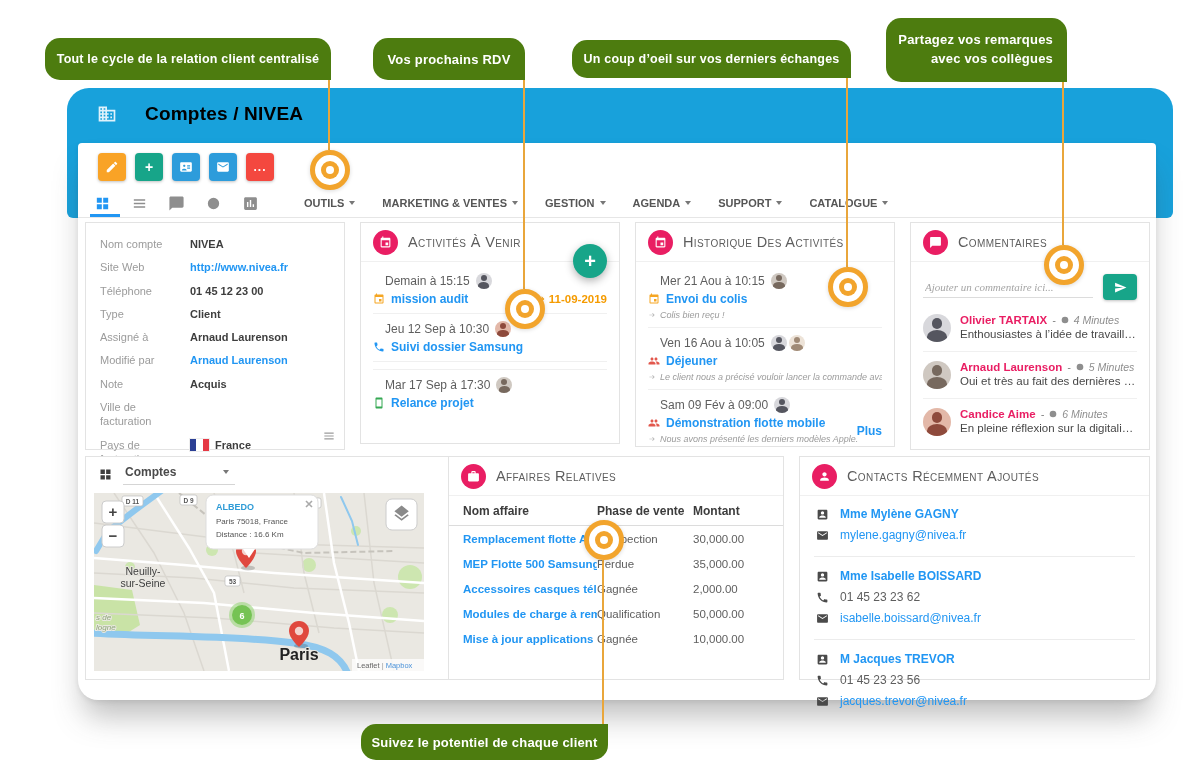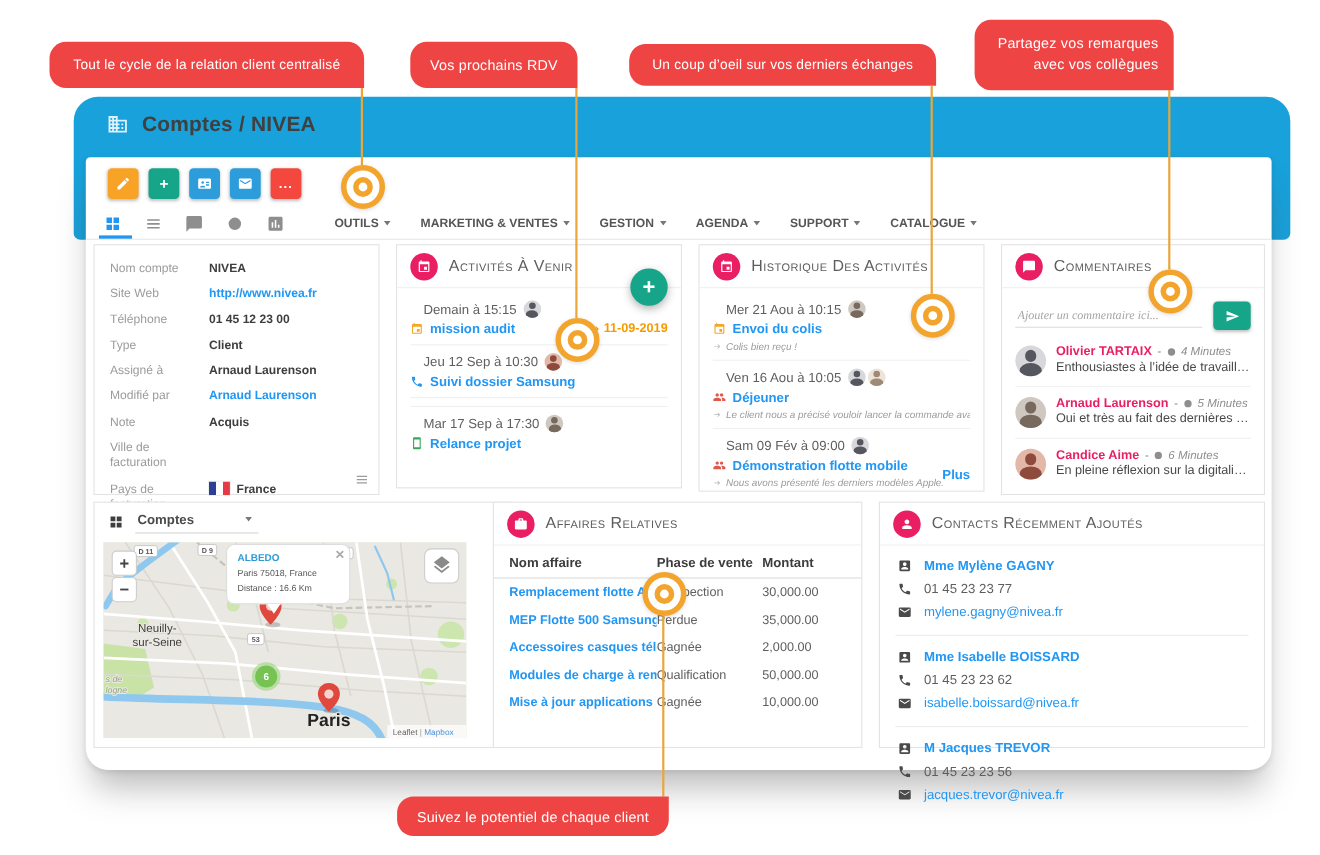--- a/index.html
+++ b/index.html
@@ -1,21 +1,21 @@
 <!DOCTYPE html>
 <html><head>
 <meta charset="utf-8">
 <style>
   html,body{margin:0;padding:0}
   body{width:1200px;height:777px;position:relative;font-family:"Liberation Sans",sans-serif;background:#ffffff;overflow:hidden}
   svg{display:block}
   a{text-decoration:none}
 
   
-  .callout{position:absolute;background:#ef4444;color:#fff;font-weight:400;font-size:13px;
+  .callout{position:absolute;background:#4d7c0f;color:#fff;font-weight:700;font-size:13px;
     display:flex;align-items:center;justify-content:center;border-radius:15px;z-index:60;letter-spacing:.2px}
   .co-cycle{left:45px;top:38px;width:286px;height:42px;border-bottom-right-radius:0;font-size:12.5px}
   .co-rdv{left:373px;top:38px;width:152px;height:42px;border-bottom-right-radius:0}
   .co-ech{left:572px;top:40px;width:279px;height:38px;border-bottom-right-radius:0;font-size:12.5px}
   .co-rem{left:886px;top:18px;width:181px;height:64px;border-bottom-right-radius:0;
     flex-direction:column;align-items:flex-end;justify-content:center;padding-right:14px;box-sizing:border-box;line-height:1.45}
   .co-pot{left:361px;top:724px;width:247px;height:36px;border-top-right-radius:0}
 
   .connector{position:absolute;width:2px;background:#E9A63B;z-index:55}
   .ln1{left:328px;top:80px;height:70px}
@@ -25,21 +25,21 @@
   .ln5{left:602px;top:560px;height:164px}
 
   .ring{position:absolute;width:30px;height:30px;border:5px solid #F2A42C;border-radius:50%;background:#fff;
     z-index:56;display:flex;align-items:center;justify-content:center;box-shadow:0 1px 4px rgba(0,0,0,.15)}
   .ring i{display:block;width:18px;height:18px;background:#F2A42C;border-radius:50%;position:relative}
   .ring i::after{content:"";position:absolute;left:5px;top:5px;width:8px;height:8px;background:#fff;border-radius:50%}
   .rg1{left:310px;top:150px}.rg2{left:505px;top:289px}.rg3{left:828px;top:267px}.rg4{left:1044px;top:245px}.rg5{left:584px;top:520px}
 
   
   .bluebar{position:absolute;left:67px;top:88px;width:1106px;height:130px;background:#18A1DB;border-radius:22px 22px 6px 6px;z-index:1}
-  .titlebar{display:flex;align-items:flex-start;gap:12px;padding:15px 0 0 30px;color:#404040}
+  .titlebar{display:flex;align-items:center;gap:28px;padding:15px 0 0 30px;color:#000000}
   .titlebar svg{width:20px;height:20px;fill:#DFF2FB}
   .title-text{font-size:19px;font-weight:700;letter-spacing:.2px}
 
   .card{position:absolute;left:78px;top:143px;width:1078px;height:557px;background:#fff;z-index:2;
     border-radius:4px 4px 20px 20px;box-shadow:0 22px 30px -6px rgba(70,70,70,.35),0 2px 5px rgba(0,0,0,.08)}
 
   
   .tb{position:absolute;left:20px;top:10px;display:flex;gap:9px;z-index:3}
   .tbtn{width:28px;height:28px;border-radius:4px;border:none;display:flex;align-items:center;justify-content:center;
     color:#fff;font-weight:700;font-size:14px;box-shadow:0 1px 3px rgba(0,0,0,.25);cursor:pointer;font-family:inherit;padding:0}
@@ -734,26 +734,20 @@
     </div>
     <div class="ct-block">
       <div class="ct-row">
           <svg>
             <use href="#i-personcard"></use>
           </svg>
           <a class="ct-name">Mme Mylène GAGNY</a>
         </div>
       <div class="ct-row">
           <svg>
-            <use href="#i-phone"></use>
-          </svg>
-          <span class="ct-phone">01 45 23 23 77</span>
-        </div>
-      <div class="ct-row">
-          <svg>
             <use href="#i-mail"></use>
           </svg>
           <a class="ct-email">mylene.gagny@nivea.fr</a>
         </div>
     </div>
     <div class="ct-div"></div>
     <div class="ct-block">
       <div class="ct-row">
           <svg>
             <use href="#i-personcard"></use>

